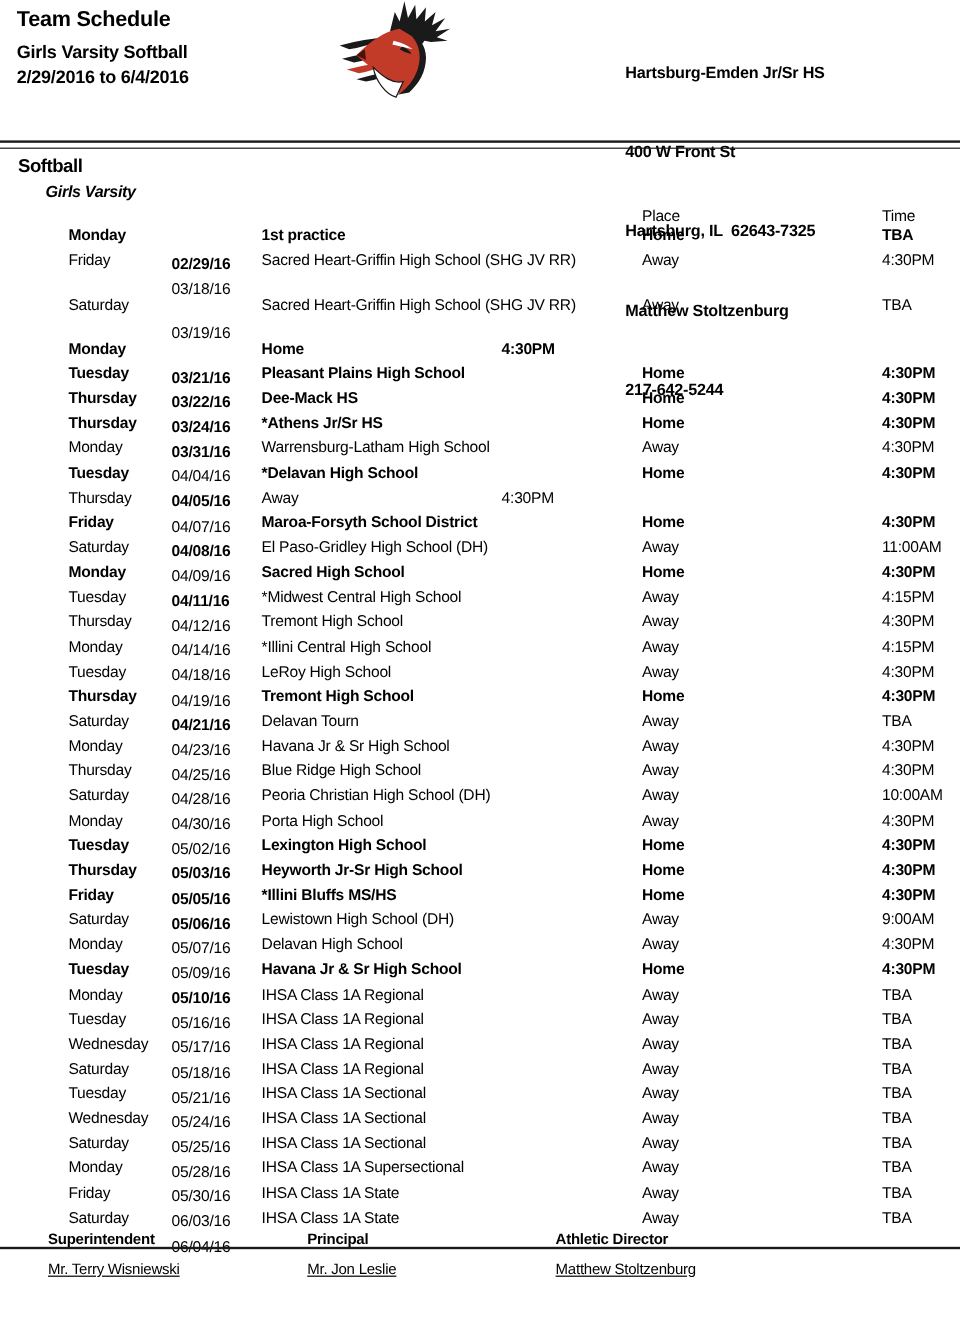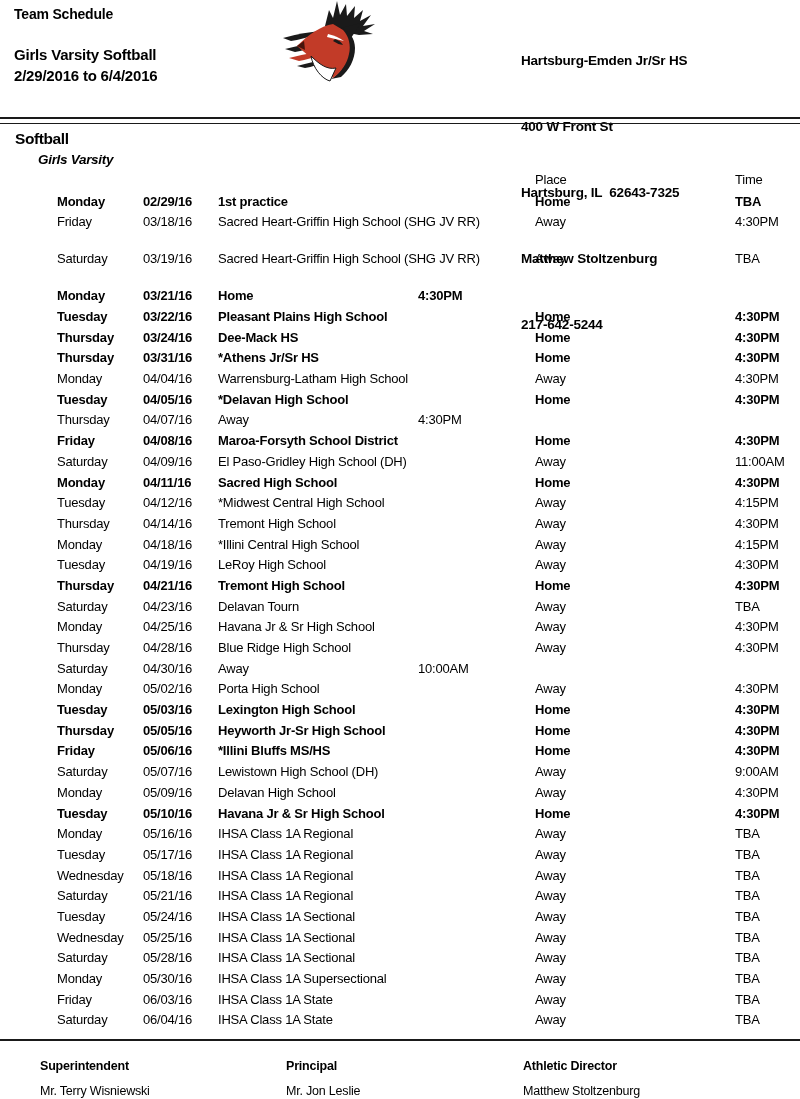--- a/index.html
+++ b/index.html
@@ -6,21 +6,21 @@
   html,body { width:800px; height:1099px; background:#ffffff; }
   body {
     position:relative;
     font-family:"Liberation Sans", sans-serif;
     color:#000;
     overflow:hidden;
   }
 
   
   .header-left { position:absolute; top:6px; left:14px; }
-  .doc-title { font-size:14px; font-weight:700; margin-bottom:22px; letter-spacing:-0.2px; }
+  .doc-title { font-size:18px; font-weight:700; margin-bottom:6px; letter-spacing:-0.2px; }
   .doc-sub   { font-size:15px; font-weight:700; line-height:21px; letter-spacing:-0.2px; }
 
   .logo { position:absolute; left:283px; top:0; width:100px; height:85px; }
 
   .header-right {
     position:absolute; left:521px; top:6px;
     font-size:13.5px; font-weight:700; line-height:22px;
     white-space:pre; letter-spacing:-0.2px;
   }
 
@@ -34,40 +34,40 @@
     position:absolute; top:130px; left:15px;
     font-size:15.5px; font-weight:700; letter-spacing:-0.4px;
   }
   .section-team {
     position:absolute; top:152px; left:38px;
     font-size:13.5px; font-weight:700; font-style:italic; letter-spacing:-0.3px;
   }
 
   
   .table { position:absolute; top:172px; left:0; width:800px; font-size:13px; letter-spacing:-0.2px; }
-  .trow { display:flex; height:20.7px; align-items:flex-end; }
+  .trow { display:flex; height:20.7px; align-items:flex-start; }
   .trow.bold { font-weight:700; }
   .trow.gap { margin-top:16.3px; }
   .col-header-row { height:14px; align-items:flex-start; margin-bottom:2px; font-weight:400; }
   .c-day   { margin-left:57px; width:86px; }
   .c-date  { width:75px;margin-top:24px; }
   .c-event { width:317px; }
   .c-place { width:200px; }
   .c-time  { width:65px; }
 
   
   .divider-bottom {
     position:absolute; top:1039px; left:0; width:800px;
     border-top:2px solid #1a1a1a;
   }
-  .footer { position:absolute; top:1059px; left:0; width:650px; display:flex; font-size:12.5px; letter-spacing:-0.2px;gap:30px; }
+  .footer { position:absolute; top:1026px; left:0; width:650px; display:flex; font-size:12.5px; letter-spacing:-0.2px; }
   .footer-col:nth-of-type(1) { margin-left:40px; width:216px; }
   .footer-col:nth-of-type(2) { width:207px; }
   .footer-title { font-weight:700; margin-bottom:11px; }
-  .footer-name  { font-weight:400; }
+  .footer-name  { font-weight:400;text-decoration:underline; }
 </style>
 </head>
 <body>
 
 <div class="header-left">
   <div class="doc-title">Team Schedule</div>
   <div class="doc-sub">Girls Varsity Softball</div>
   <div class="doc-sub">2/29/2016 to 6/4/2016</div>
 </div>
 
@@ -258,20 +258,21 @@
       <div class="trow">
         <span class="c-day">Thursday</span>
         <span class="c-date">04/28/16</span>
         <span class="c-event">Blue Ridge High School</span>
         <span class="c-place">Away</span>
         <span class="c-time">4:30PM</span>
       </div>
       <div class="trow">
         <span class="c-day">Saturday</span>
         <span class="c-date">04/30/16</span>
+        <span class="c-event">Peoria Christian High School (DH)</span>
         <span class="c-place">Away</span>
         <span class="c-time">10:00AM</span>
       </div>
       <div class="trow">
         <span class="c-day">Monday</span>
         <span class="c-date">05/02/16</span>
         <span class="c-event">Porta High School</span>
         <span class="c-place">Away</span>
         <span class="c-time">4:30PM</span>
       </div>

